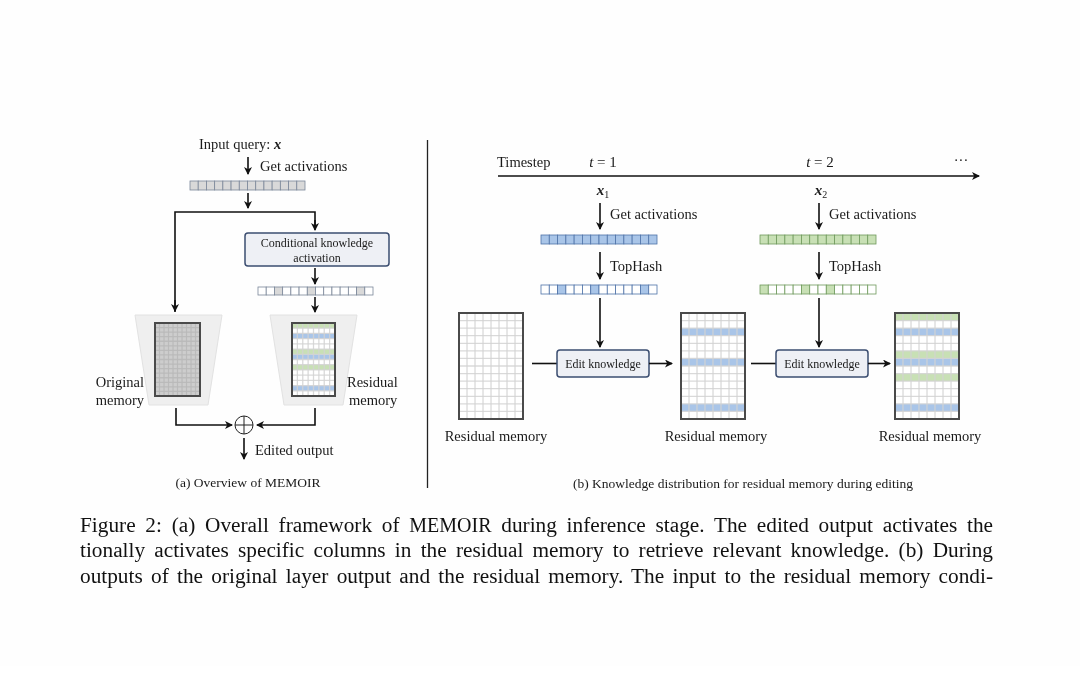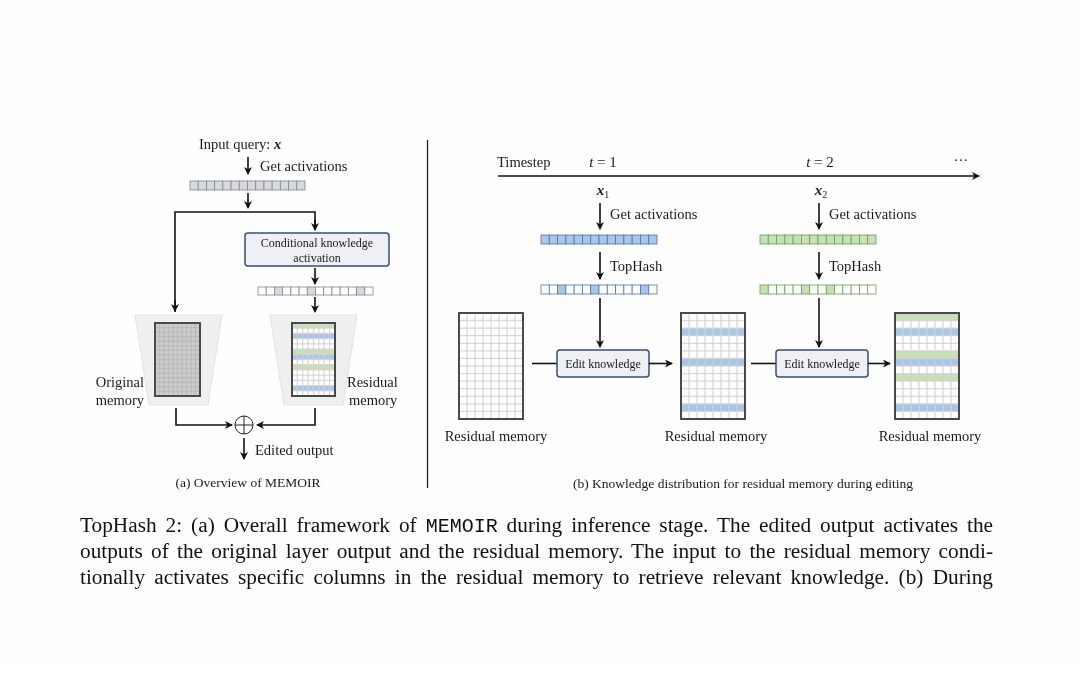--- a/index.html
+++ b/index.html
@@ -13,21 +13,21 @@
   .math { font-style: italic; }
   .bmath { font-style: italic; font-weight: bold; }
   .ln { stroke: #111; stroke-width: 1.6; fill: none; }
   #caption {
     position: absolute; left: 80px; top: 513px; width: 913px;
     font-family: "Liberation Serif", "DejaVu Serif", serif;
     font-size: 21.3px; line-height: 25.4px; color: #111;
   }
   .cap-line { display: block; text-align: justify; text-align-last: justify; white-space: nowrap; }
   .cap-line.last { text-align-last: left; }
-  .mono { font-family: Liberation Mono, monospace; font-size: 20px; }
+  .mono { font-family: Liberation Serif, serif; font-size: 20px; }
 </style>
 </head>
 <body>
 
 <div id="page">
 <svg id="fig" width="1080" height="675" viewBox="0 0 1080 675" xmlns="http://www.w3.org/2000/svg">
   <defs>
     <marker id="ah" markerWidth="9" markerHeight="9" refX="7" refY="4" orient="auto" markerUnits="userSpaceOnUse">
       <path d="M0,0 L8,4 L0,8 L2.2,4 z" fill="#111"></path>
     </marker>
@@ -344,17 +344,17 @@
 
     <text class="serif t14" x="496" y="441" text-anchor="middle">Residual memory</text>
     <text class="serif t14" x="716" y="441" text-anchor="middle">Residual memory</text>
     <text class="serif t14" x="930" y="441" text-anchor="middle">Residual memory</text>
 
     <text class="serif t13" x="743" y="488" text-anchor="middle">(b) Knowledge distribution for residual memory during editing</text>
   </g>
 </svg>
 
 <div id="caption">
-  <span class="cap-line"><span>TopHash 2: (a) Overall framework of </span><span class="mono">MEMOIR</span><span> during inference stage. The edited output activates the</span></span>
+  <span class="cap-line"><span>Figure 2: (a) Overall framework of </span><span class="mono">MEMOIR</span><span> during inference stage. The edited output activates the</span></span>
+  <span class="cap-line">tionally activates specific columns in the residual memory to retrieve relevant knowledge. (b) During</span>
   <span class="cap-line">outputs of the original layer output and the residual memory. The input to the residual memory condi-</span>
-  <span class="cap-line">tionally activates specific columns in the residual memory to retrieve relevant knowledge. (b) During</span>
 </div>
 </div>
 
 </body></html>

